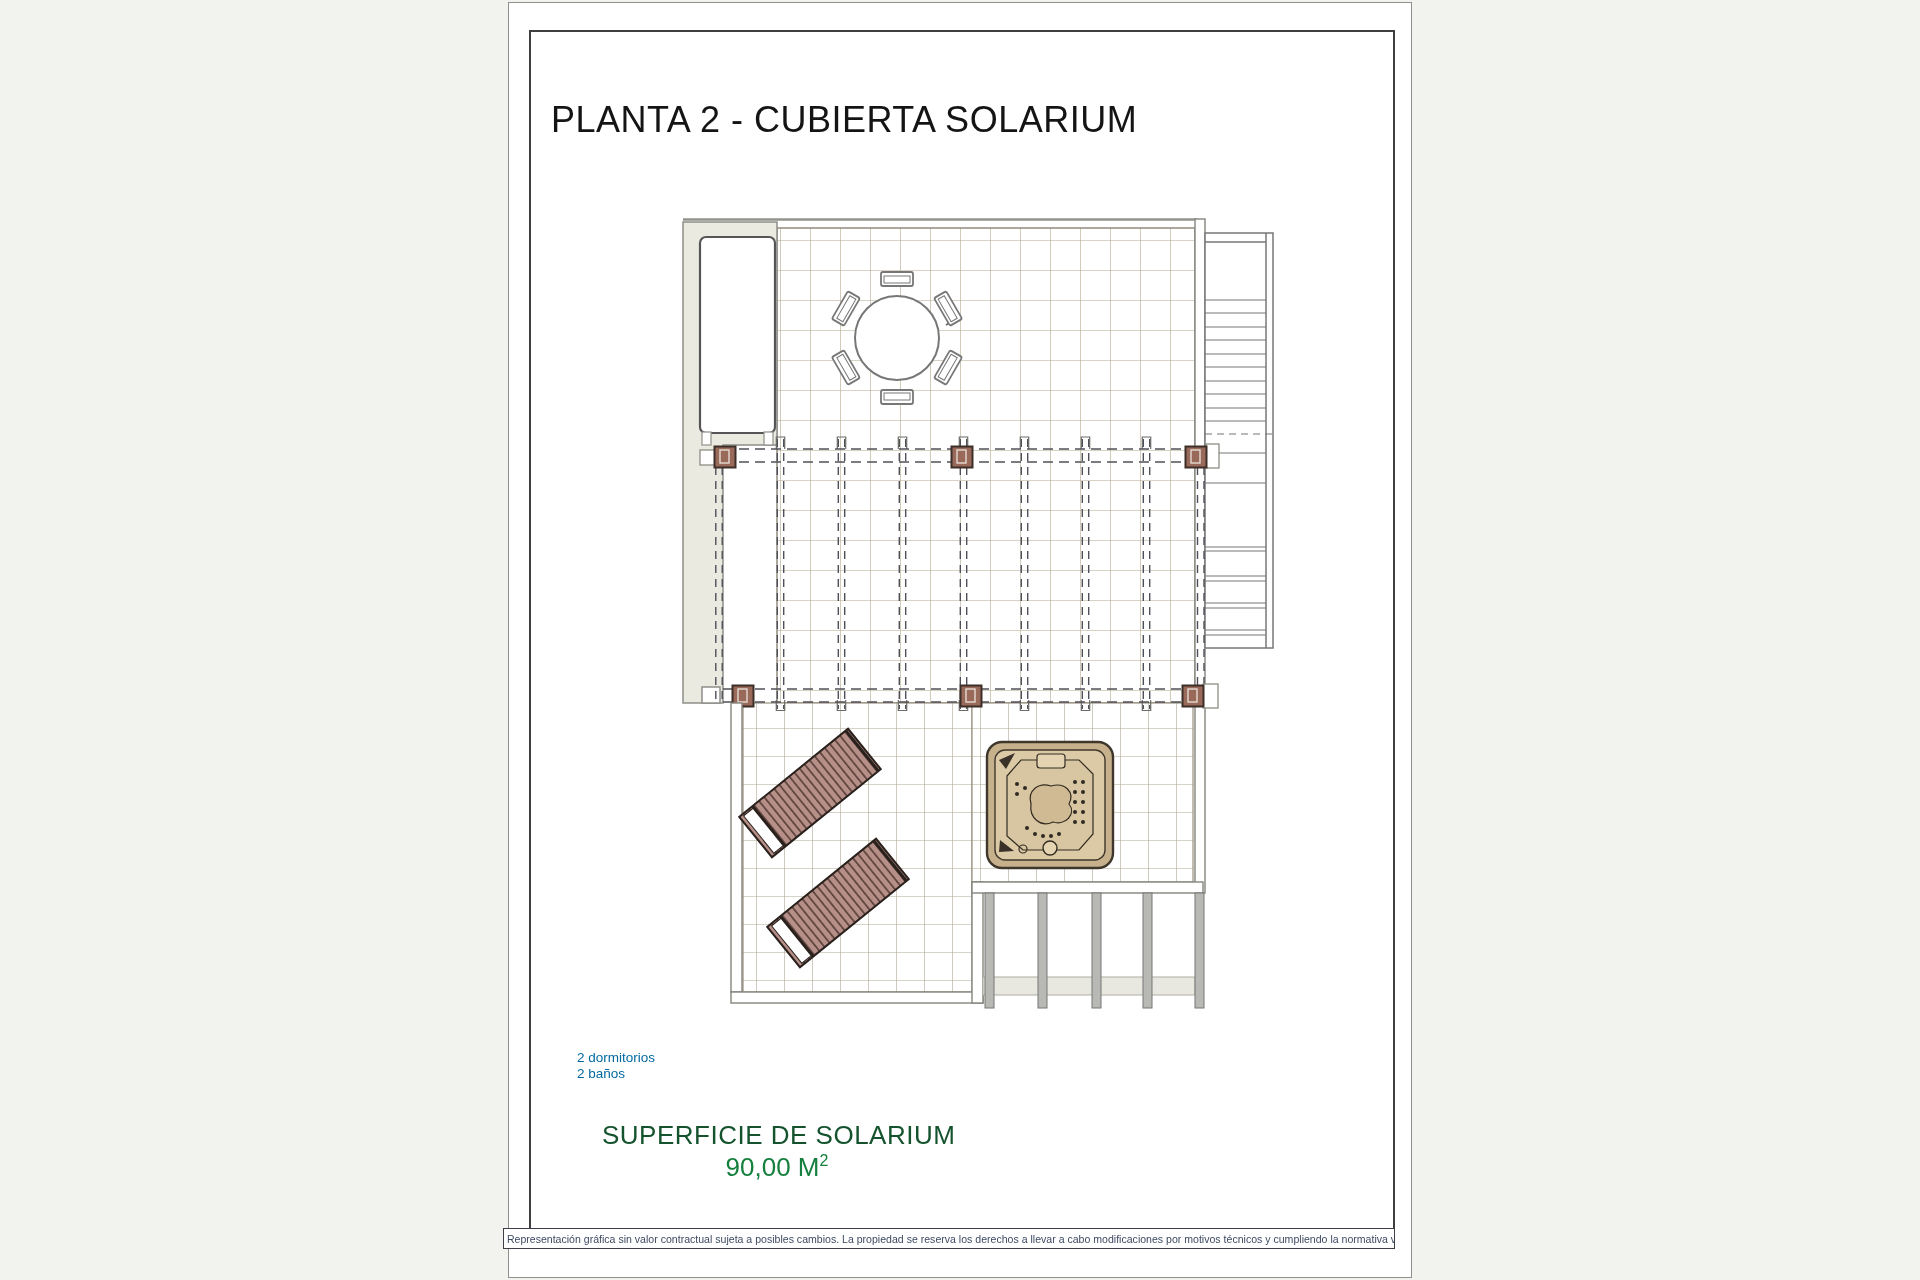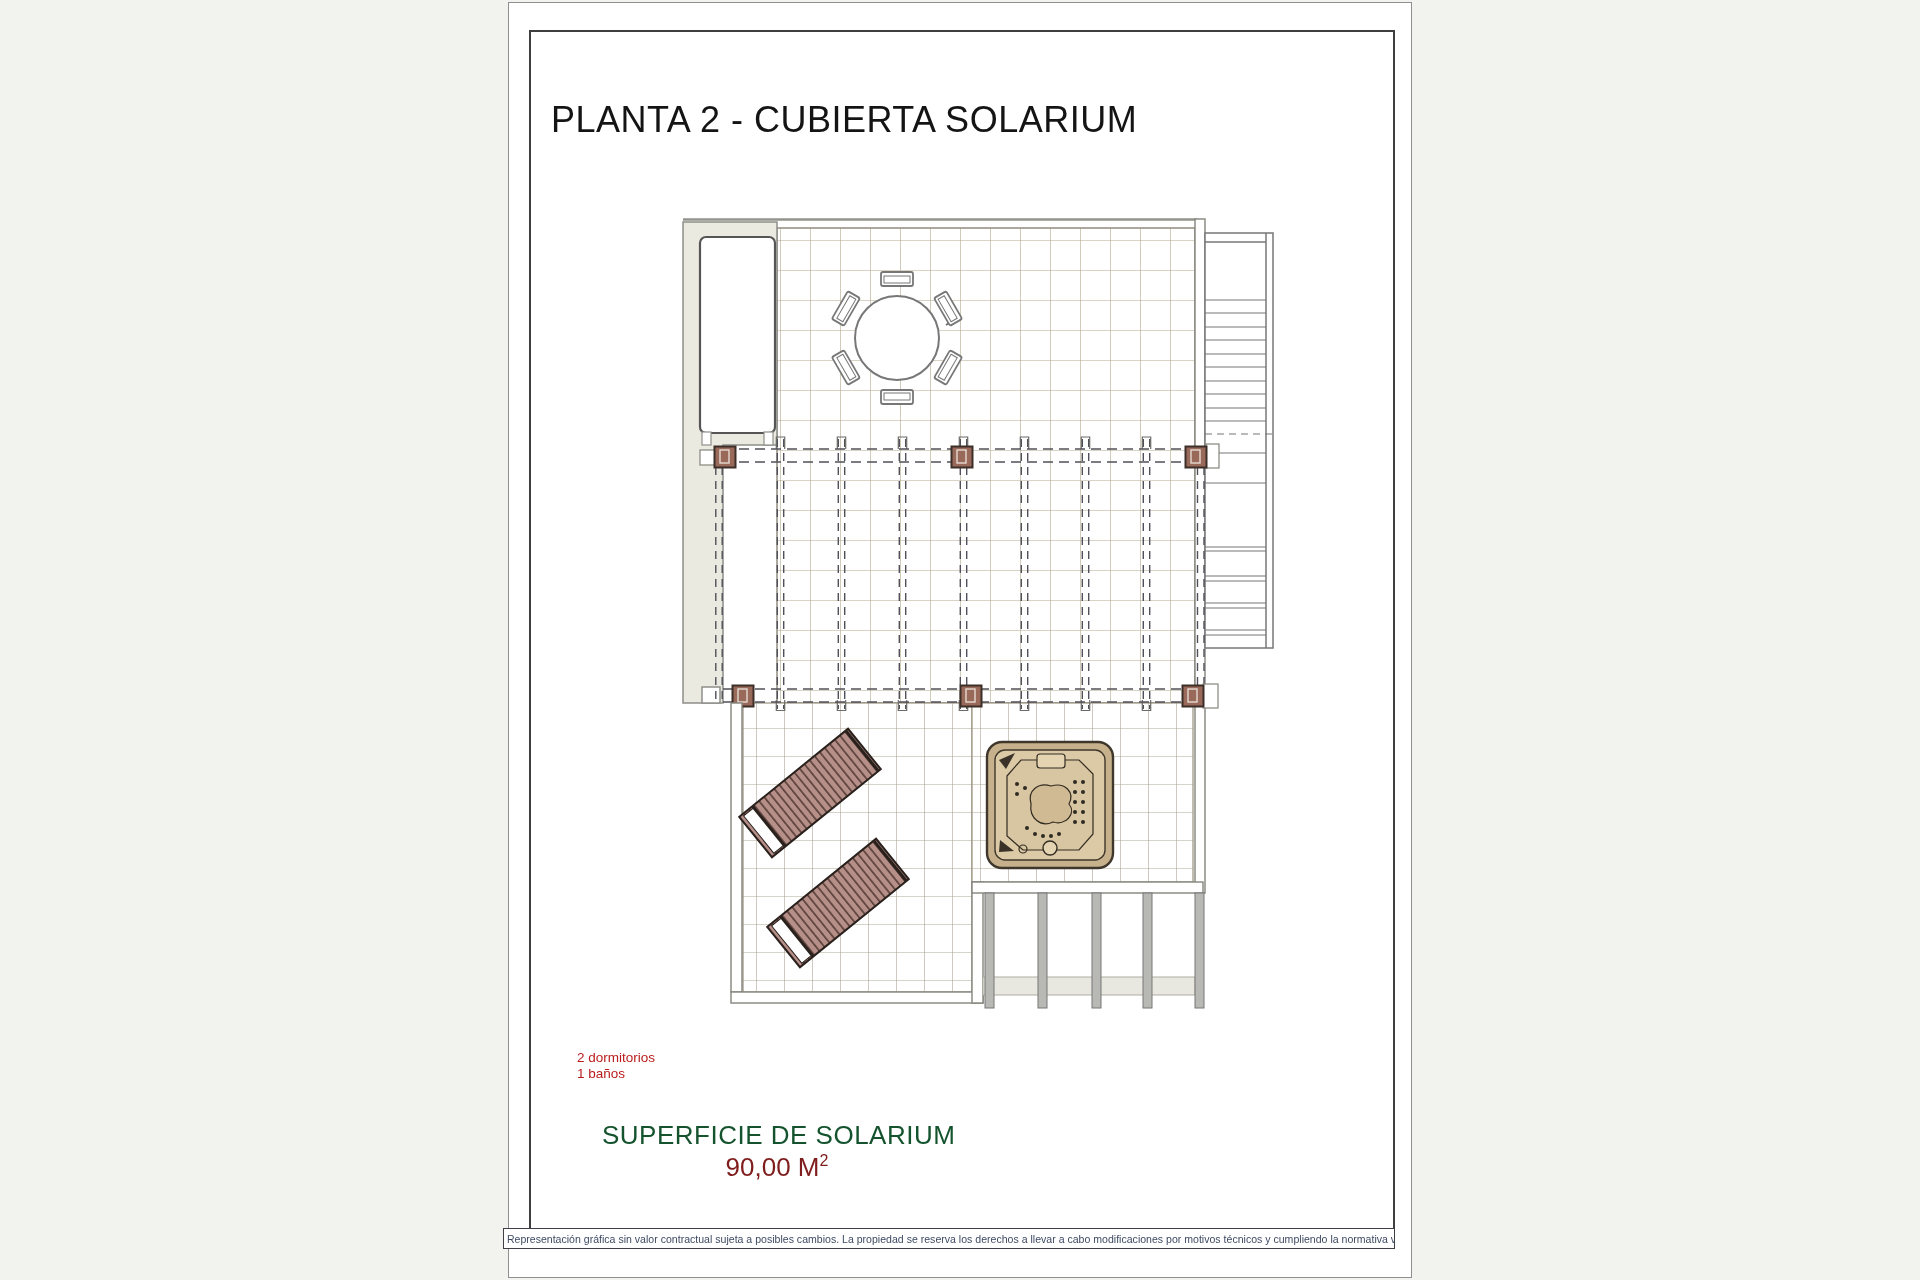--- a/index.html
+++ b/index.html
@@ -4,25 +4,25 @@
 <style>
   html,body{margin:0;padding:0;background:#f2f2ef;}
   .canvas{position:relative;width:1920px;height:1280px;background:#f2f2ef;overflow:hidden;
           font-family:"Liberation Sans",sans-serif;color:#1a1a1a;}
   .page{position:absolute;left:508px;top:2px;width:904px;height:1276px;background:#ffffff;
         border:1px solid #8f8f8c;box-sizing:border-box;}
   .frame{position:absolute;left:529px;top:30px;width:866px;height:1219px;
          border:2px solid #3f3f3f;box-sizing:border-box;background:#ffffff;}
   .title{position:absolute;left:551px;top:99px;font-size:36px;letter-spacing:.5px;
          font-weight:400;color:#141414;white-space:nowrap;}
-  .details{position:absolute;left:577px;top:1050px;font-size:13.5px;line-height:16px;color:#b91c1c;}
+  .details{position:absolute;left:577px;top:1050px;font-size:13.5px;line-height:16px;color:#0369a1;}
   .area-label{position:absolute;left:602px;top:1120px;width:350px;font-size:26px;
               letter-spacing:.5px;color:#14532d;white-space:nowrap;}
   .area-value{position:absolute;left:602px;top:1152px;width:350px;font-size:26px;
-              text-align:center;color:#7f1d1d;}
+              text-align:center;color:#15803d;}
   .area-value sup{font-size:16px;}
   .disclaimer{position:absolute;left:503px;top:1228px;width:892px;height:21px;
               border:1px solid #3c3f45;box-sizing:border-box;background:#fff;
               overflow:hidden;display:flex;align-items:center;}
   .disclaimer span{display:inline-block;font-size:11px;color:#3e4a63;white-space:nowrap;
               padding-left:3px;transform:scaleX(.96);transform-origin:left center;}
   svg.plan{position:absolute;left:0;top:0;}
 </style>
 </head>
 <body>
@@ -249,21 +249,21 @@
           <circle cx="48" cy="92" r="2"></circle>
         <circle cx="56" cy="94" r="2"></circle>
           <circle cx="64" cy="94" r="2"></circle>
           <circle cx="72" cy="92" r="2"></circle>
       </g>
     </g>
   </svg>
 
   <div class="details">
     <div>2 dormitorios</div>
-    <div>1 baños</div>
+    <div>2 baños</div>
   </div>
 
   <div class="area-label">SUPERFICIE DE SOLARIUM</div>
   <div class="area-value">
     <span>90,00 M</span><sup>2</sup>
   </div>
 
   <div class="disclaimer">
     <span>Representación gráfica sin valor contractual sujeta a posibles cambios. La propiedad se reserva los derechos a llevar a cabo modificaciones por motivos técnicos y cumpliendo la normativa vigente.</span>
   </div>

